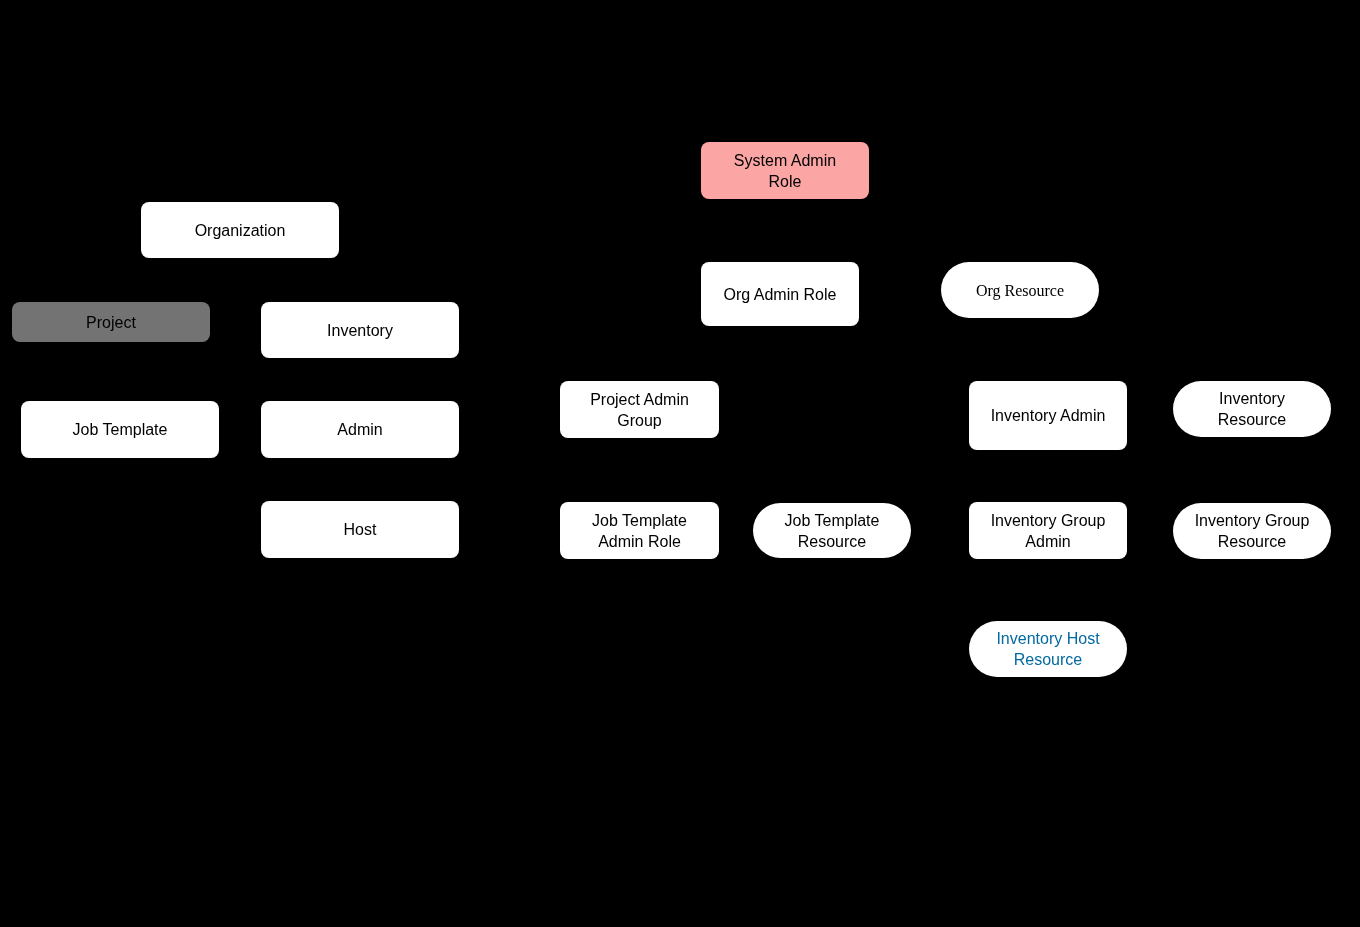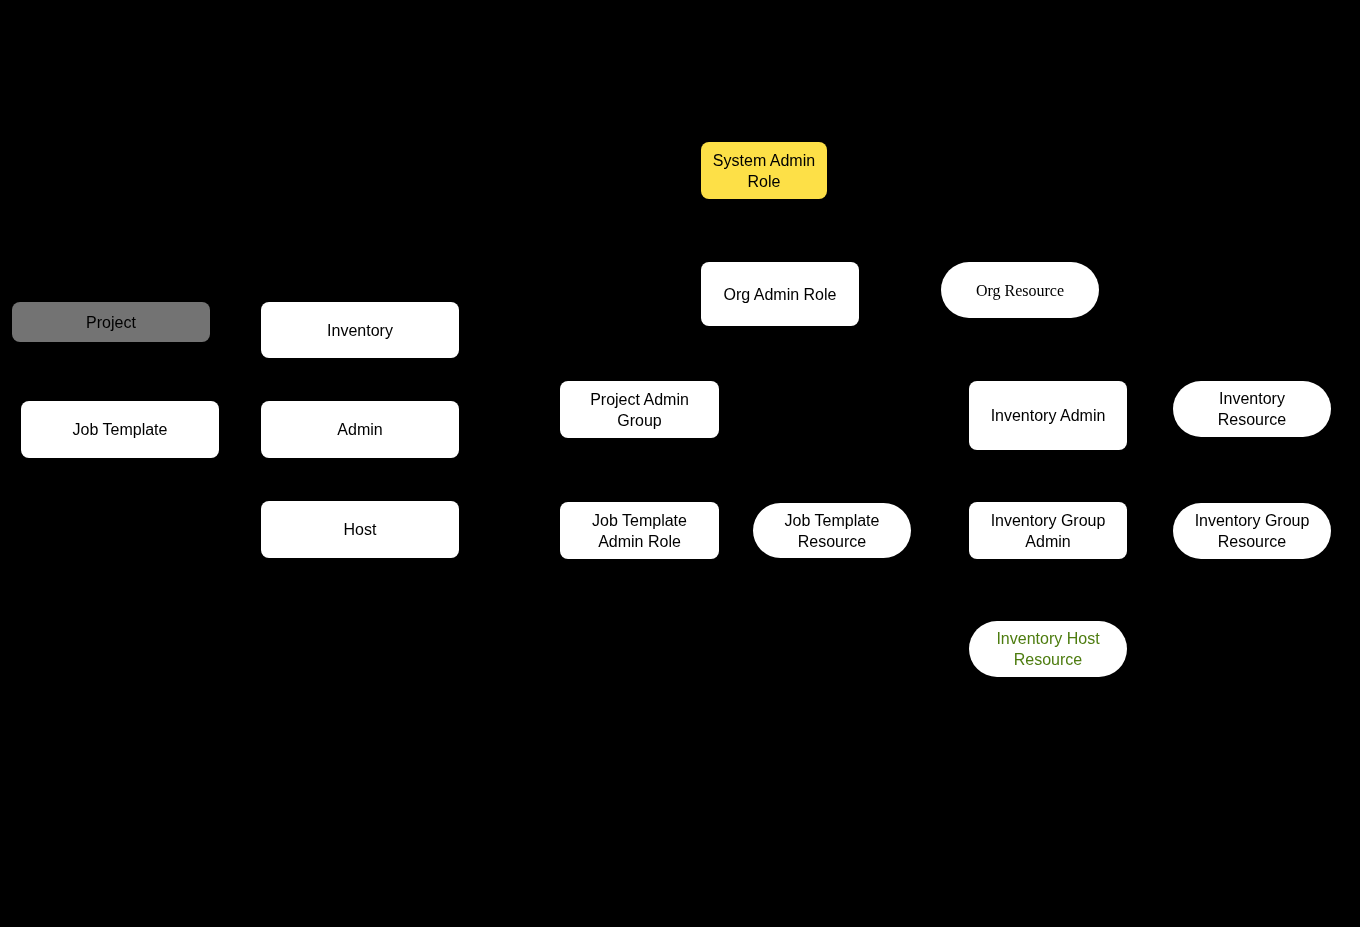--- a/index.html
+++ b/index.html
@@ -30,37 +30,38 @@
     border-radius: 8px;
   }
   .node.pill {
     border-radius: 28px;
   }
 </style>
 </head>
 <body>
 
 <div class="canvas" style="background: rgb(0, 0, 0);">
+    <div class="node rect" style="left: 141px; top: 202px; width: 198px; height: 56px; background: rgb(255, 255, 255); color: rgb(0, 0, 0);"><span>Organization</span></div>
     <div class="node rect" style="left: 12px; top: 302px; width: 198px; height: 40px; background: #737373; color: rgb(0, 0, 0);"><span>Project</span></div>
     <div class="node rect" style="left: 261px; top: 302px; width: 198px; height: 56px; background: rgb(255, 255, 255); color: rgb(0, 0, 0);"><span>Inventory</span></div>
     <div class="node rect" style="left: 21px; top: 401px; width: 198px; height: 57px; background: rgb(255, 255, 255); color: rgb(0, 0, 0);"><span>Job Template</span></div>
     <div class="node rect" style="left: 261px; top: 401px; width: 198px; height: 57px; background: rgb(255, 255, 255); color: rgb(0, 0, 0);"><span>Admin</span></div>
     <div class="node rect" style="left: 261px; top: 501px; width: 198px; height: 57px; background: rgb(255, 255, 255); color: rgb(0, 0, 0);"><span>Host</span></div>
-    <div class="node rect" style="left: 701px; top: 142px; width: 126px; height: 57px; background: #fde047; color: rgb(0, 0, 0);"><span>System Admin
+    <div class="node rect" style="left: 701px; top: 142px; width: 168px; height: 57px; background: #fca5a5; color: rgb(0, 0, 0);"><span>System Admin
 Role</span></div>
     <div class="node rect" style="left: 701px; top: 262px; width: 158px; height: 64px; background: rgb(255, 255, 255); color: rgb(0, 0, 0);"><span>Org Admin Role</span></div>
     <div class="node pill" style="left: 941px; top: 262px; width: 158px; height: 56px; background: rgb(255, 255, 255); color: rgb(0, 0, 0); font-family: Liberation Serif, serif;"><span>Org Resource</span></div>
     <div class="node rect" style="left: 560px; top: 381px; width: 159px; height: 57px; background: rgb(255, 255, 255); color: rgb(0, 0, 0);"><span>Project Admin
 Group</span></div>
     <div class="node rect" style="left: 969px; top: 381px; width: 158px; height: 69px; background: rgb(255, 255, 255); color: rgb(0, 0, 0);"><span>Inventory Admin</span></div>
     <div class="node pill" style="left: 1173px; top: 381px; width: 158px; height: 56px; background: rgb(255, 255, 255); color: rgb(0, 0, 0);"><span>Inventory
 Resource</span></div>
     <div class="node rect" style="left: 560px; top: 502px; width: 159px; height: 57px; background: rgb(255, 255, 255); color: rgb(0, 0, 0);"><span>Job Template
 Admin Role</span></div>
     <div class="node pill" style="left: 753px; top: 503px; width: 158px; height: 55px; background: rgb(255, 255, 255); color: rgb(0, 0, 0);"><span>Job Template
 Resource</span></div>
     <div class="node rect" style="left: 969px; top: 502px; width: 158px; height: 57px; background: rgb(255, 255, 255); color: rgb(0, 0, 0);"><span>Inventory Group
 Admin</span></div>
     <div class="node pill" style="left: 1173px; top: 503px; width: 158px; height: 56px; background: rgb(255, 255, 255); color: rgb(0, 0, 0);"><span>Inventory Group
 Resource</span></div>
-    <div class="node pill" style="left: 969px; top: 621px; width: 158px; height: 56px; background: rgb(255, 255, 255); color: #4d7c0f; justify-content: center;"><span>Inventory Host
+    <div class="node pill" style="left: 969px; top: 621px; width: 158px; height: 56px; background: rgb(255, 255, 255); color: #0369a1; justify-content: center;"><span>Inventory Host
 Resource</span></div>
   </div>
 
 </body></html>

